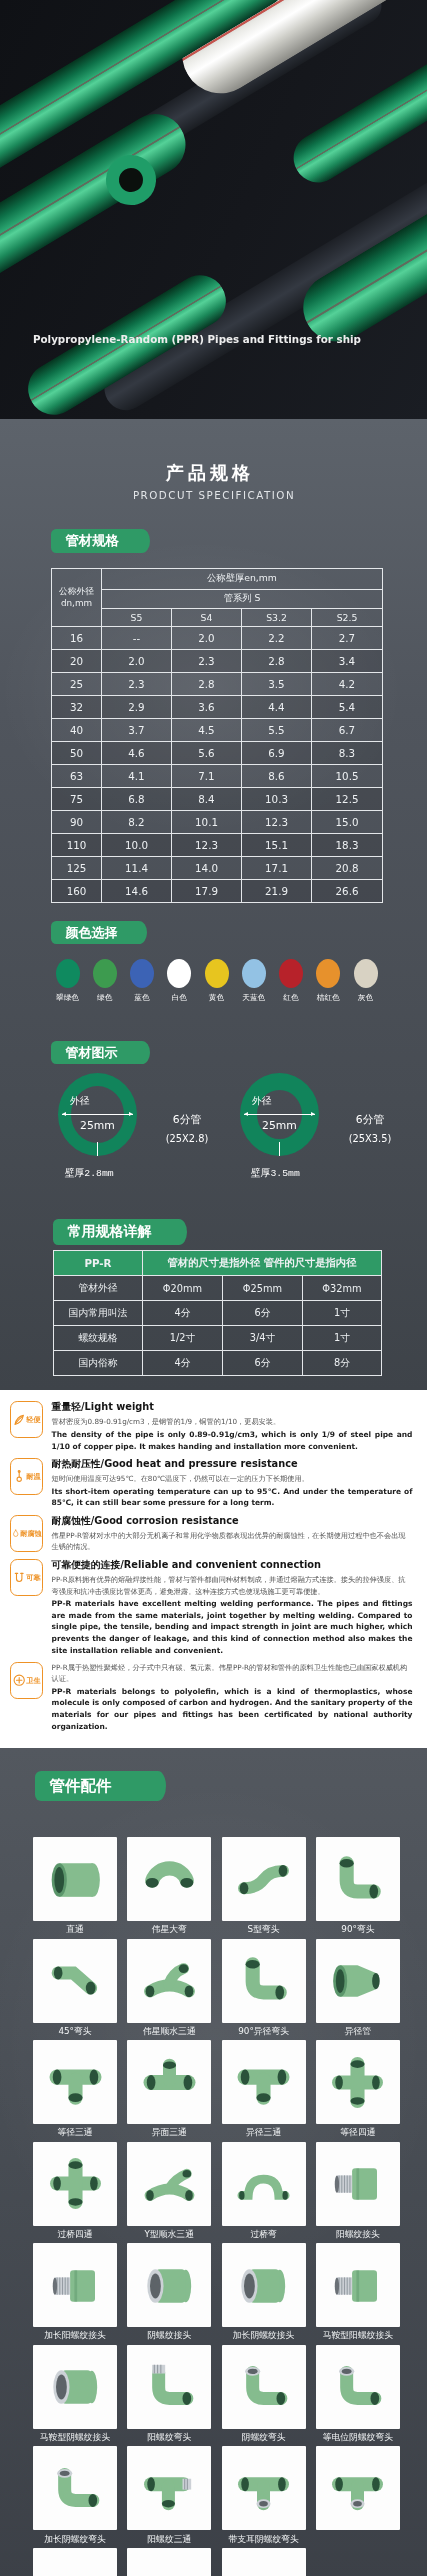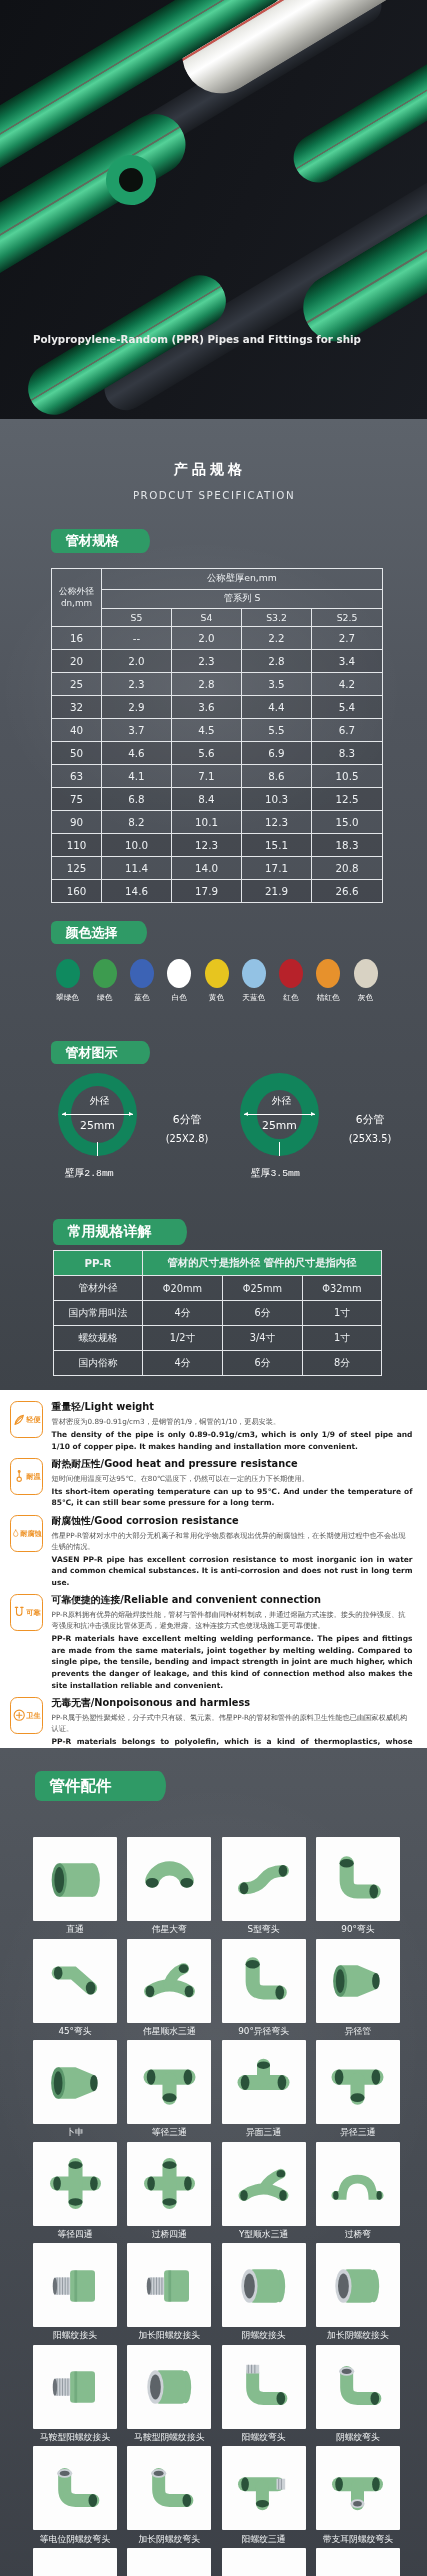--- a/index.html
+++ b/index.html
@@ -23,21 +23,21 @@
       font-weight:bold;letter-spacing:0.5px;z-index:5;}
   .hero h2{position:absolute;left:33px;top:333px;margin:0;color:#eeeeee;font-size:10.3px;
       font-weight:bold;z-index:5;}
 
   
   .spec{position:relative;height:971px;
       background:
        radial-gradient(ellipse 289px 216px at 47% 28%,rgba(255,255,255,.09),transparent 70%),
        linear-gradient(180deg,#5d636b 0%,#50555d 30%,#474c53 70%,#3e4349 100%);}
   .sec-title{position:absolute;top:42px;left:0;right:8px;text-align:center;color:#fff;
-      font-size:14px;font-weight:bold;letter-spacing:4.1px;}
+      font-size:18px;font-weight:bold;letter-spacing:4.1px;}
   .sec-sub{position:absolute;top:70px;left:0;right:0;text-align:center;color:#e2e5e8;
       font-size:10.3px;letter-spacing:1.5px;}
 
   .badge{position:absolute;background:#2f9a66;color:#fff;font-weight:bold;
       display:flex;align-items:center;border-radius:5.2px 0 0 5.2px;padding-left:14.4px;}
   .badge::after{content:"";position:absolute;left:100%;top:0;height:100%;width:13.4px;
       background:#2f9a66;border-radius:0 60% 60% 0 / 0 50% 50% 0;}
   .b1{top:110px;left:51px;width:71px;height:24px;font-size:13.4px;}
   .b2{top:502px;left:51px;width:68px;height:23px;font-size:13px;}
   .b3{top:622px;left:51px;width:71px;height:23px;font-size:13px;}
@@ -61,21 +61,21 @@
   .diag{position:absolute;width:165px;height:121px;}
   .d1{left:58px;top:654px;} .d2{left:240px;top:654px;}
   .ringwrap{position:absolute;left:0;top:0;width:79px;height:83px;}
   .ringbd{position:absolute;inset:0;border-radius:50%;border:13.4px solid #11845b;box-sizing:border-box;}
   .d2 .ringbd{border-width:17px;}
   .dim-line{position:absolute;left:3.6px;right:3.6px;top:calc(50% - 0.5px);height:1px;background:#fff;}
   .dim-line::before,.dim-line::after{content:"";position:absolute;top:-2.1px;border-top:2.6px solid transparent;
       border-bottom:2.6px solid transparent;}
   .dim-line::before{left:0;border-right:4.1px solid #fff;}
   .dim-line::after{right:0;border-left:4.1px solid #fff;}
-  .dim-t{position:absolute;left:4px;right:0;top:calc(50% - 20px);text-align:center;color:#fff;font-size:9.8px;}
+  .dim-t{position:absolute;left:12px;right:0;top:calc(50% - 20px);color:#fff;font-size:9.8px;}
   .dim-v{position:absolute;left:0;right:0;top:calc(50% + 4.6px);text-align:center;color:#fff;font-size:10.8px;}
   .wt-mark{position:absolute;left:calc(50% - 0.5px);bottom:0;width:1px;height:14px;background:#fff;}
   .d-side{position:absolute;left:98px;top:40px;width:62px;text-align:center;color:#fff;}
   .d2 .d-side{left:99px;}
   .d-name{font-size:10.8px;} .d-spec{font-size:9.8px;margin-top:6.2px;}
   .d-wall{position:absolute;left:6.7px;top:94px;color:#fff;font-size:9.8px;white-space:nowrap;font-family:Liberation Mono, monospace;}
   .d2 .d-wall{left:10.8px;}
 
   .t2{position:absolute;top:831px;left:53px;width:328px;}
   .t2 thead th{height:24px;background:#2f9a66;font-size:10.3px;font-weight:bold;}
@@ -389,21 +389,20 @@
       <div class="feature">
         <div class="f-icon">
           <svg viewBox="0 0 24 24">
             <path d="M12 4 C9 9 6.5 11.5 6.5 14.8 a5.5 5.5 0 0 0 11 0 C17.5 11.5 15 9 12 4 Z"></path>
           </svg>
           <div class="f-cap">耐腐蚀</div>
         </div>
         <div class="f-body">
           <h3 class="f-title">耐腐蚀性/Good corrosion resistance</h3>
           <p class="f-cn">伟星PP-R管材对水中的大部分无机离子和常用化学物质都表现出优异的耐腐蚀性，在长期使用过程中也不会出现生锈的情况。</p>
-          <p class="f-en">VASEN PP-R pipe has excellent corrosion resistance to most inorganic ion in water and common chemical substances. It is anti-corrosion and does not rust in long term use.</p>
         </div>
       </div>
       <div class="feature">
         <div class="f-icon">
           <svg viewBox="0 0 24 24">
             <path d="M7.5 4 V13 a4.5 4.5 0 0 0 9 0 V4"></path>
             <path d="M5.5 4 h4 M14.5 4 h4"></path>
           </svg>
           <div class="f-cap">可靠</div>
         </div>
@@ -415,21 +414,20 @@
       </div>
       <div class="feature">
         <div class="f-icon">
           <svg viewBox="0 0 24 24">
             <circle cx="12" cy="12" r="8.5"></circle>
             <path d="M12 7.5 V16.5 M7.5 12 H16.5"></path>
           </svg>
           <div class="f-cap">卫生</div>
         </div>
         <div class="f-body">
-          <h3 class="f-title">无毒无害/Nonpoisonous and harmless</h3>
           <p class="f-cn">PP-R属于热塑性聚烯烃，分子式中只有碳、氢元素。伟星PP-R的管材和管件的原料卫生性能也已由国家权威机构认证。</p>
           <p class="f-en">PP-R materials belongs to polyolefin, which is a kind of thermoplastics, whose molecule is only composed of carbon and hydrogen. And the sanitary property of the materials for our pipes and fittings has been certificated by national authority organization.</p>
         </div>
       </div>
     </section>
 
   <section class="fittings">
     <div class="badge b5">管件配件</div>
     <div class="fit-grid" id="fit-grid">
         <div class="fit">
@@ -508,31 +506,20 @@
         <div class="fit">
           <div class="fit-img">
             <svg viewBox="0 0 120 120">
               <polygon points="28,32 60,32 94,46 94,76 60,90 28,90" fill="#85bc8e"></polygon>
               <ellipse cx="28" cy="61" rx="13" ry="29" fill="#5b966b"></ellipse>
               <ellipse cx="28" cy="61" rx="8" ry="22" fill="#2a523a"></ellipse>
               <ellipse cx="94" cy="61" rx="7" ry="15" fill="#2a523a"></ellipse>
             </svg>
           </div>
           <div class="fit-lb">异径管</div>
-        </div>
-        <div class="fit">
-          <div class="fit-img">
-            <svg viewBox="0 0 120 120">
-              <polygon points="28,32 60,32 94,46 94,76 60,90 28,90" fill="#85bc8e"></polygon>
-              <ellipse cx="28" cy="61" rx="13" ry="29" fill="#5b966b"></ellipse>
-              <ellipse cx="28" cy="61" rx="8" ry="22" fill="#2a523a"></ellipse>
-              <ellipse cx="94" cy="61" rx="7" ry="15" fill="#2a523a"></ellipse>
-            </svg>
-          </div>
-          <div class="fit-lb">卜申</div>
         </div>
         <div class="fit">
           <div class="fit-img">
             <svg viewBox="0 0 120 120">
               <path d="M26 50 L94 50" fill="none" stroke="#85bc8e" stroke-width="28" stroke-linecap="round"></path>
               <path d="M60 55 L60 88" fill="none" stroke="#85bc8e" stroke-width="26" stroke-linecap="round"></path>
               <ellipse cx="26" cy="50" rx="8" ry="14" fill="#2a523a"></ellipse>
               <ellipse cx="94" cy="50" rx="8" ry="14" fill="#2a523a"></ellipse>
               <ellipse cx="60" cy="88" rx="13" ry="8" fill="#2a523a"></ellipse>
             </svg>

